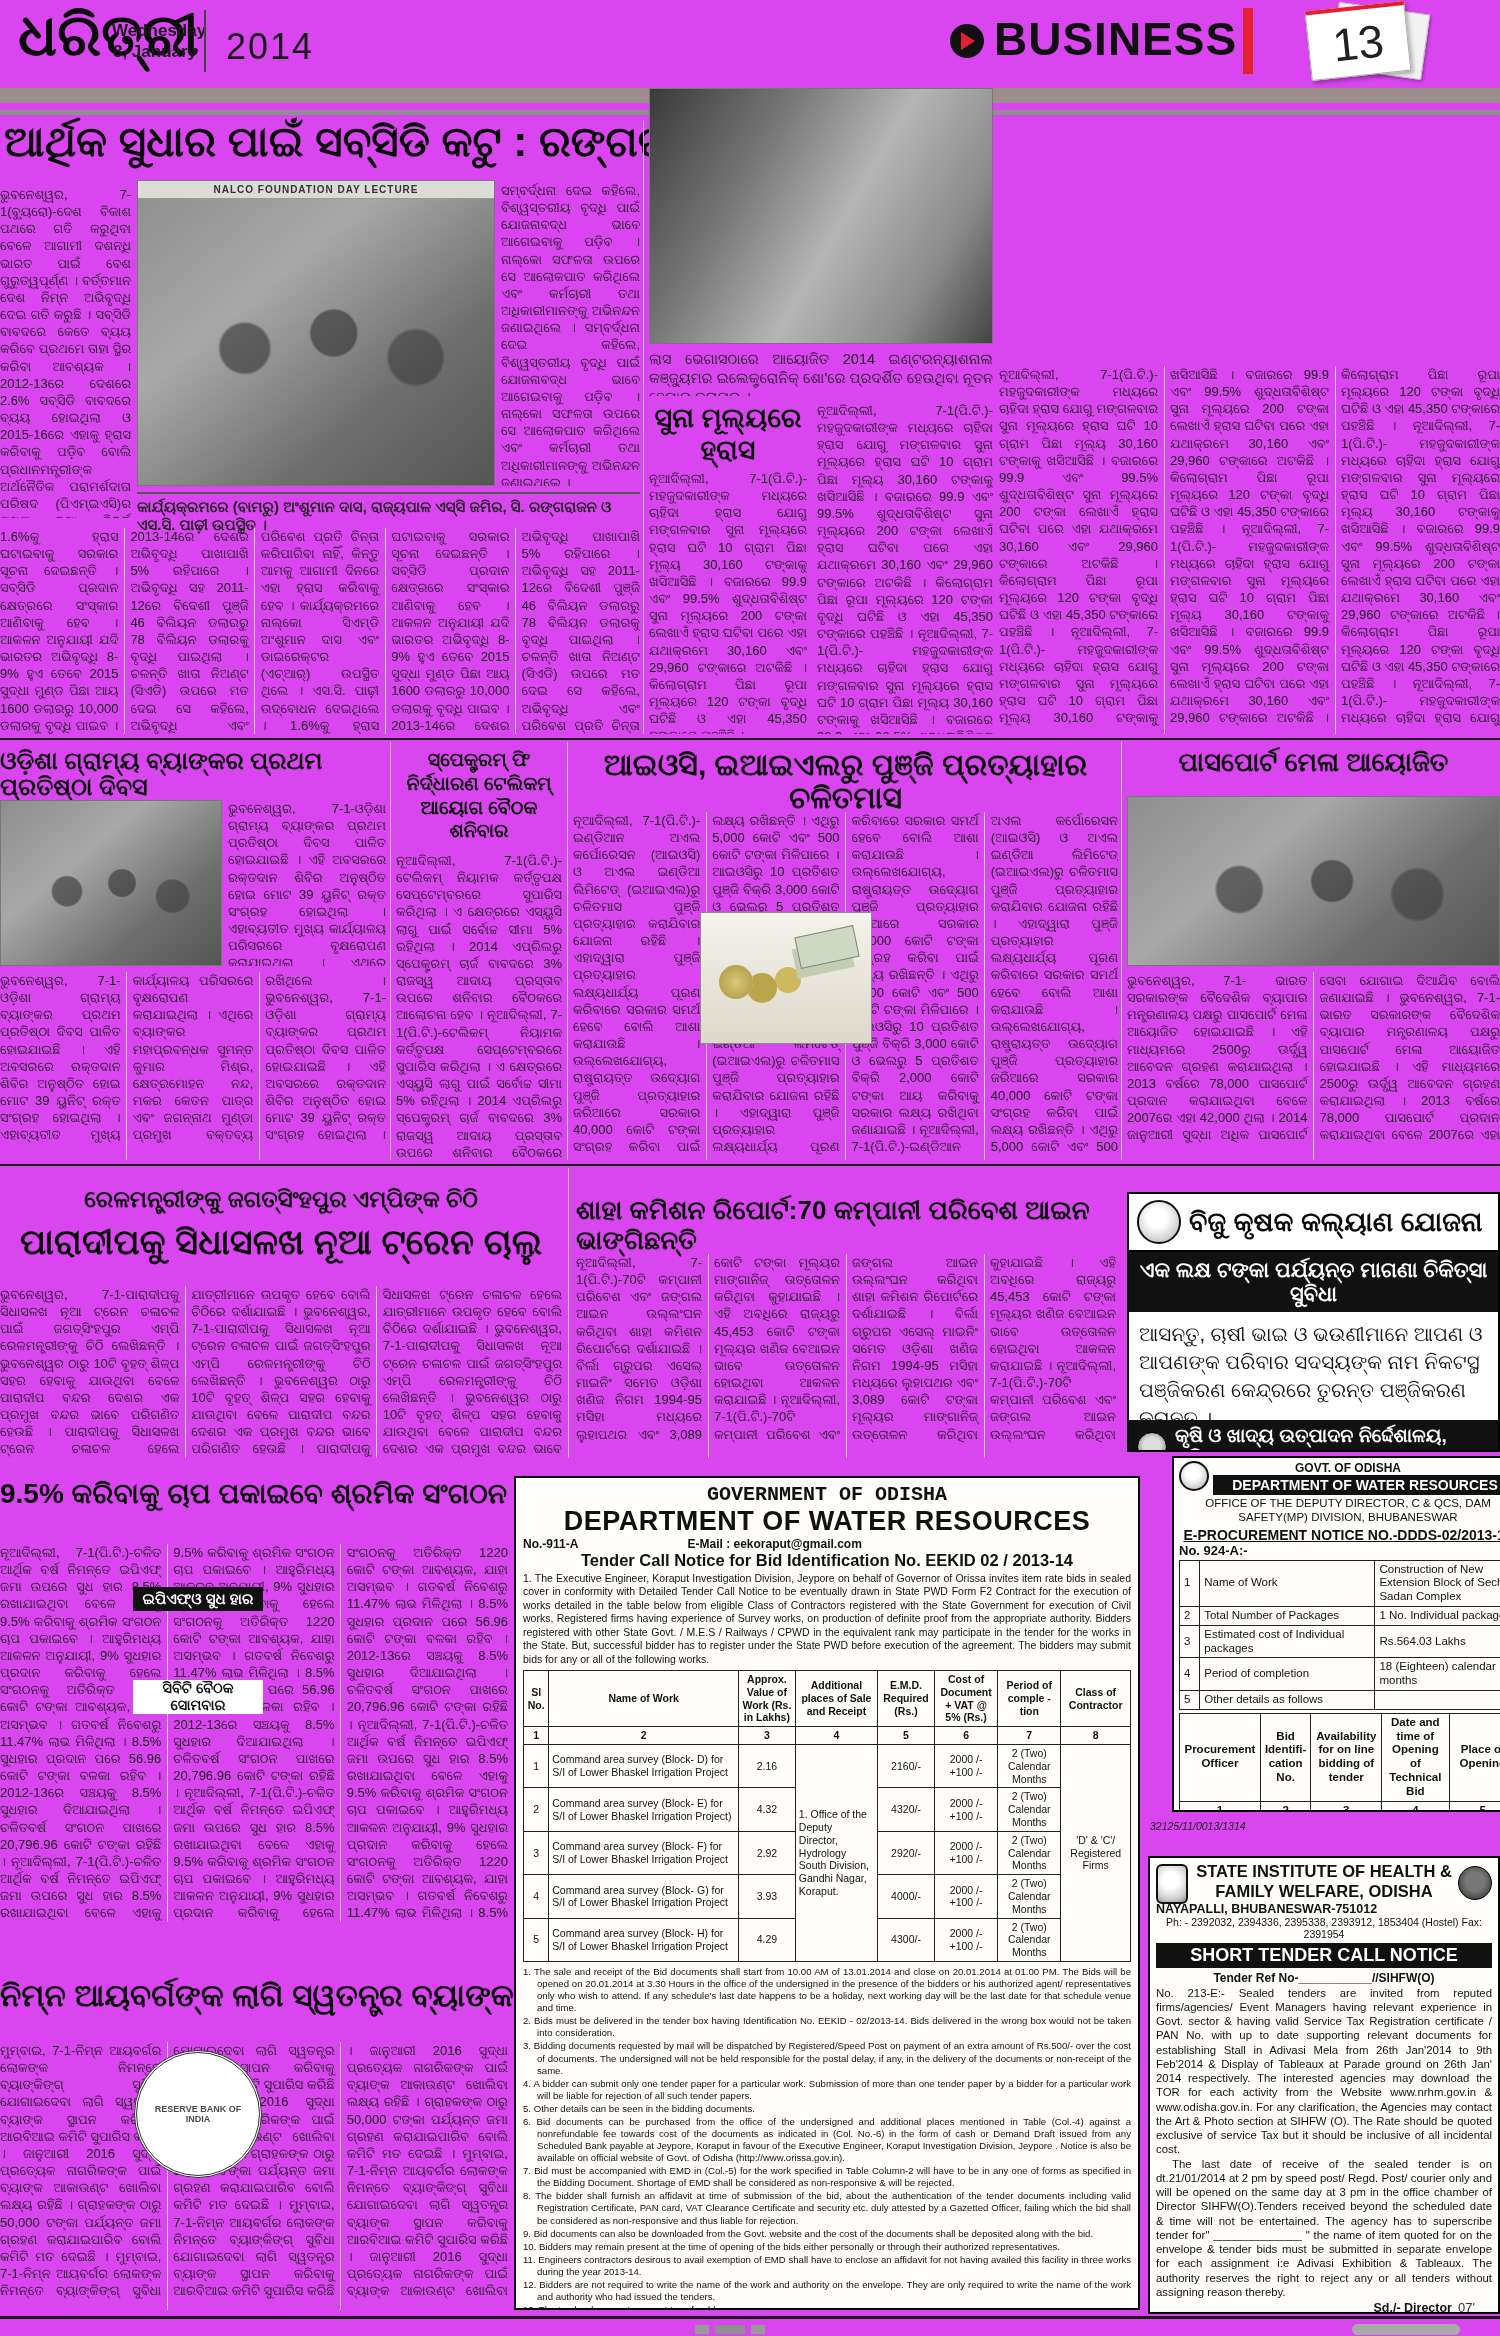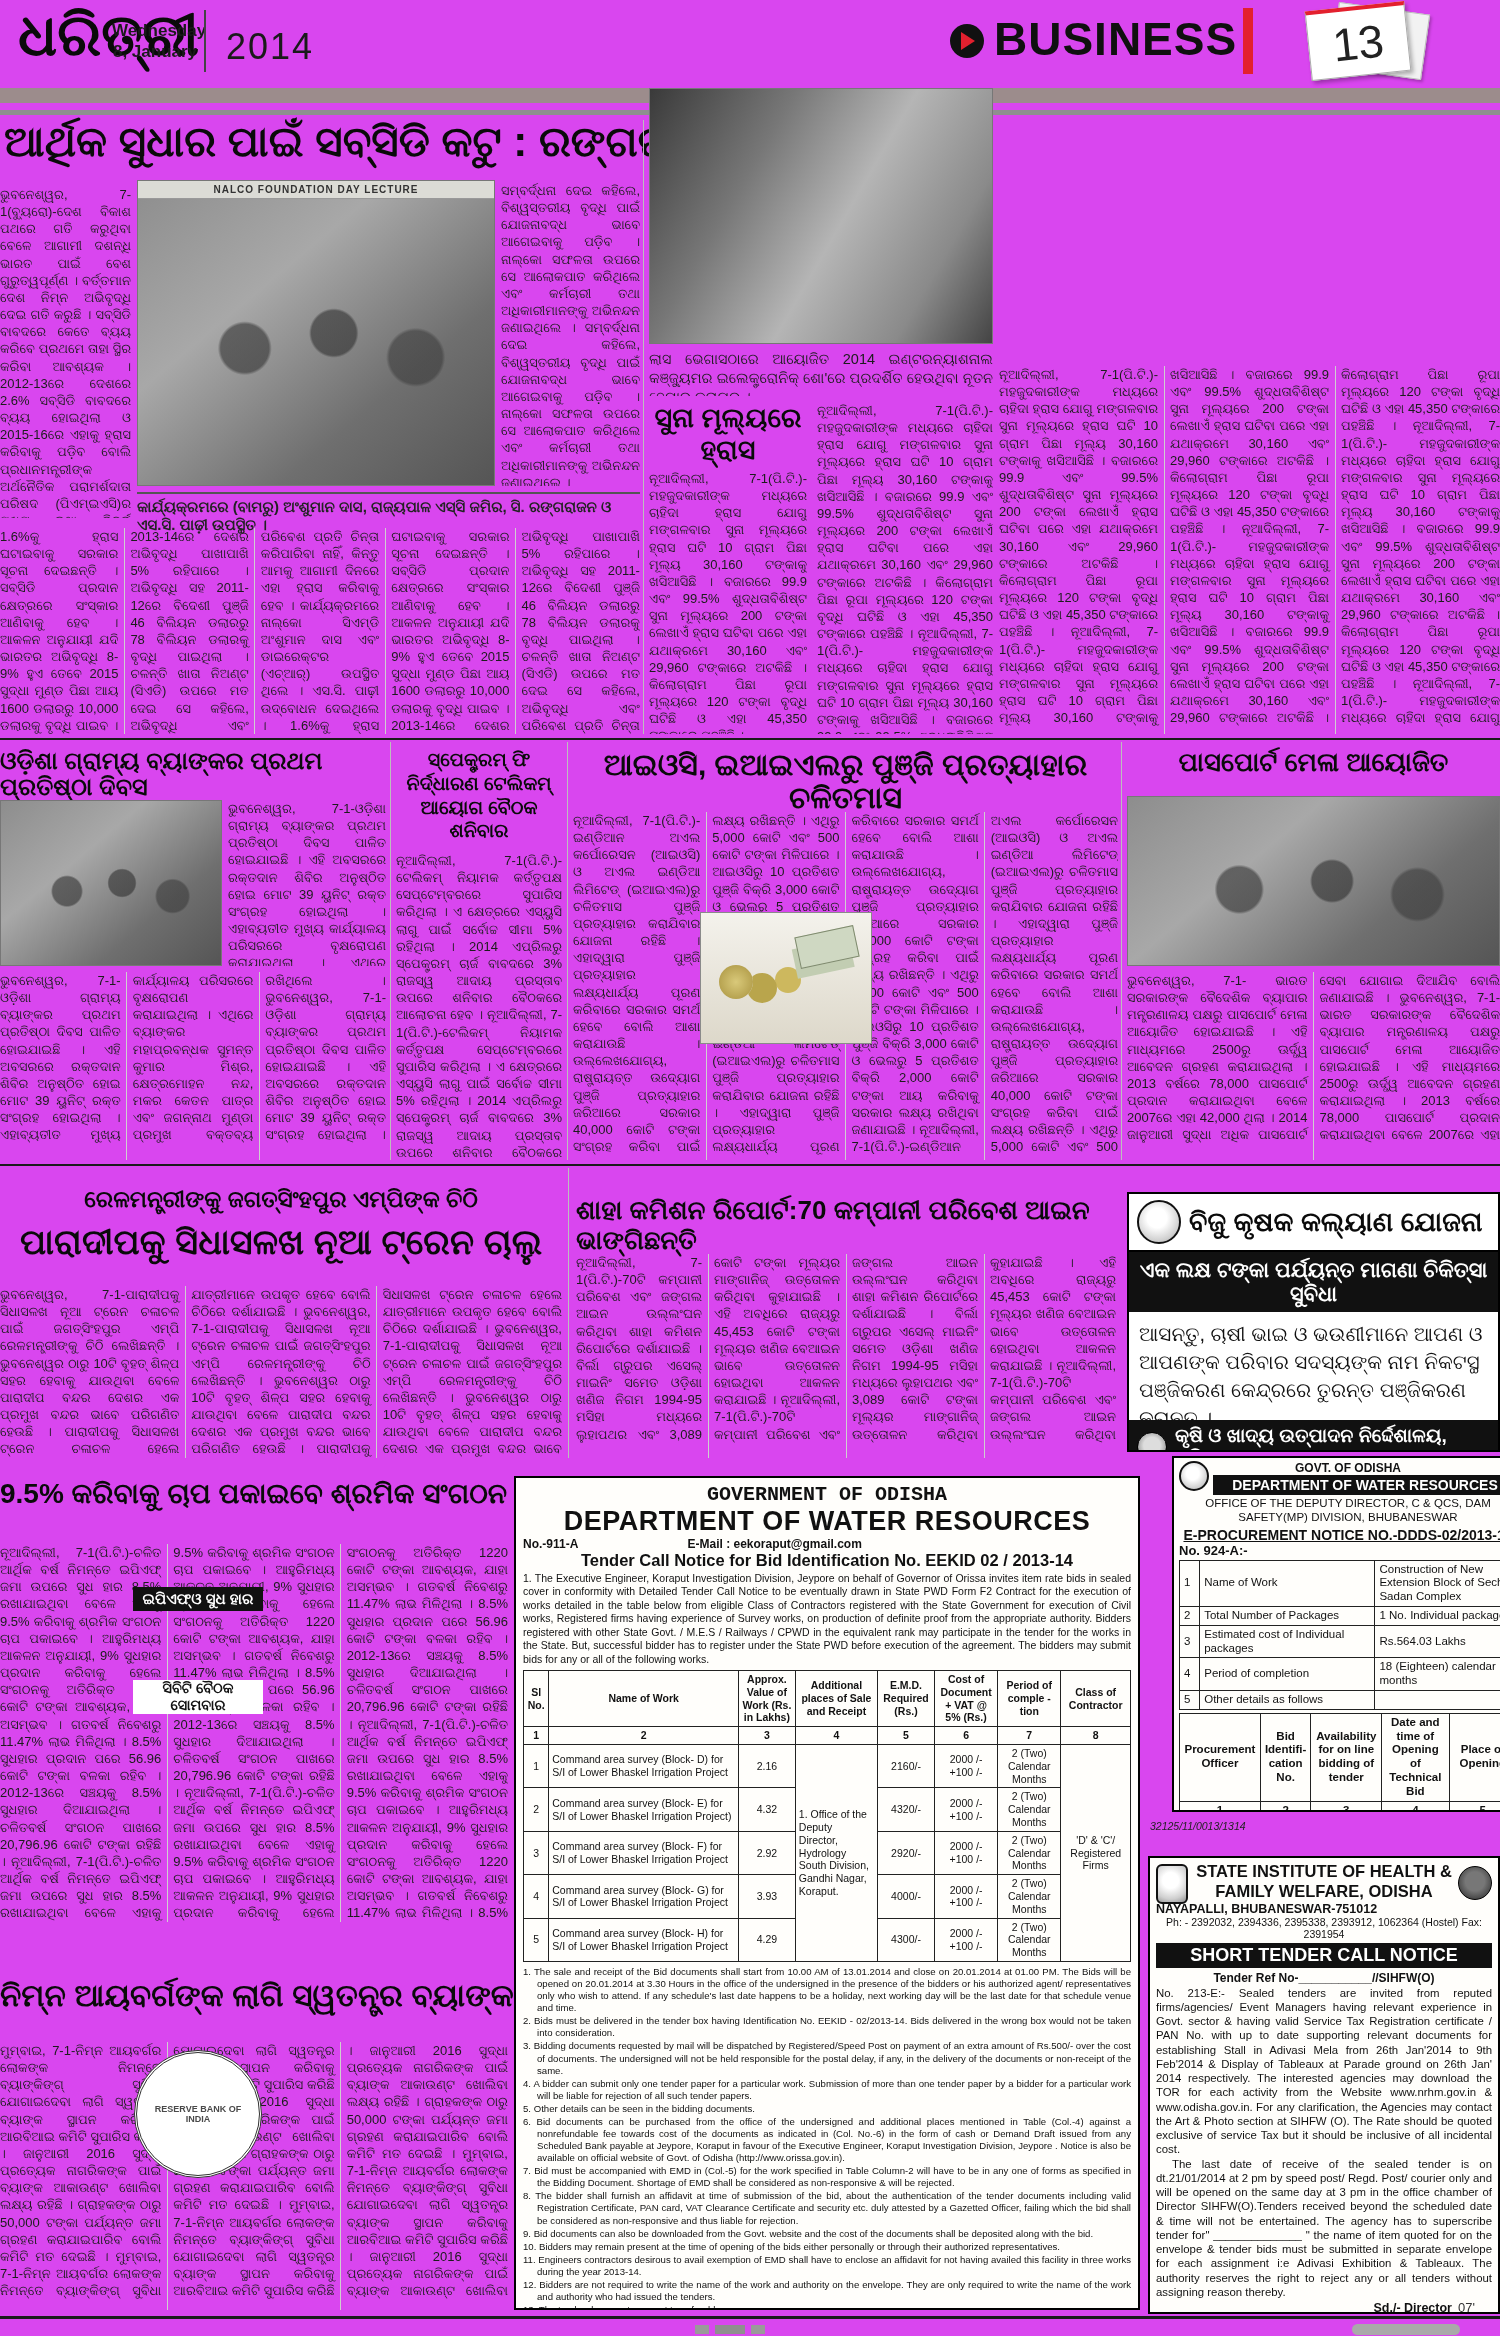--- a/index.html
+++ b/index.html
@@ -338,21 +338,21 @@
 
   </div>
   <div class="abs sm-code" style="left:1150px; top:1820px;">32125/11/0013/1314</div>
 
   <div class="abs notice-box" style="left:1148px; top:1856px; width:352px; height:458px; padding:4px 6px;">
     <div style="position:relative;">
       <div class="logo-circle" style="position:absolute; left:0; top:2px; width:32px; height:40px; border-radius:6px;"></div>
       <div class="emblem" style="position:absolute; right:0; top:4px; width:34px; height:34px;"></div>
       <div style="text-align:center; font-size:16.5px; font-weight:700; line-height:1.2; padding:0 31px;">STATE INSTITUTE OF HEALTH &amp; FAMILY WELFARE, ODISHA</div>
       <div style="text-align:left; font-size:12.5px; font-weight:700;">NAYAPALLI, BHUBANESWAR-751012</div>
-      <div style="text-align:center; font-size:10.5px;">Ph: - 2392032, 2394336, 2395338, 2393912, 1062364 (Hostel) Fax: 2391954</div>
+      <div style="text-align:center; font-size:10.5px;">Ph: - 2392032, 2394336, 2395338, 2393912, 1853404 (Hostel) Fax: 2391954</div>
     </div>
     <div class="black-strip" style="font-size:18px; padding:2px; margin-top:3px;">SHORT TENDER CALL NOTICE</div>
     <div style="text-align:center; font-size:12px; font-weight:700; margin-top:3px;">Tender Ref No-___________//SIHFW(O)</div>
     <div style="font-size:11.4px; line-height:1.25; text-align:justify; margin-top:1px;">No. 213-E:- Sealed tenders are invited from reputed firms/agencies/ Event Managers having relevant experience in Govt. sector &amp; having valid Service Tax Registration certificate / PAN No. with up to date supporting relevant documents for establishing Stall in Adivasi Mela from 26th Jan'2014 to 9th Feb'2014 &amp; Display of Tableaux at Parade ground on 26th Jan' 2014 respectively. The interested agencies may download the TOR for each activity from the Website www.nrhm.gov.in &amp; www.odisha.gov.in. For any clarification, the Agencies may contact the Art &amp; Photo section at SIHFW (O). The Rate should be quoted exclusive of service Tax but it should be inclusive of all incidental cost.</div>
     <div style="font-size:11.4px; line-height:1.25; text-align:justify; text-indent:16px;">The last date of receive of the sealed tender is on dt.21/01/2014 at 2 pm by speed post/ Regd. Post/ courier only and will be opened on the same day at 3 pm in the office chamber of Director SIHFW(O).Tenders received beyond the scheduled date &amp; time will not be entertained. The agency has to superscribe tender for" ______________ " the name of item quoted for on the envelope &amp; tender bids must be submitted in separate envelope for each assignment i:e Adivasi Exhibition &amp; Tableaux. The authority reserves the right to reject any or all tenders without assigning reason thereby.</div>
     <div style="text-align:right; font-size:12.5px; font-weight:700; margin-top:2px; margin-right:40px;">Sd./- Director</div>
 
   </div>
 
   <div class="abs rule" style="left:0; top:2316px; width:1500px; height:3px;"></div>

